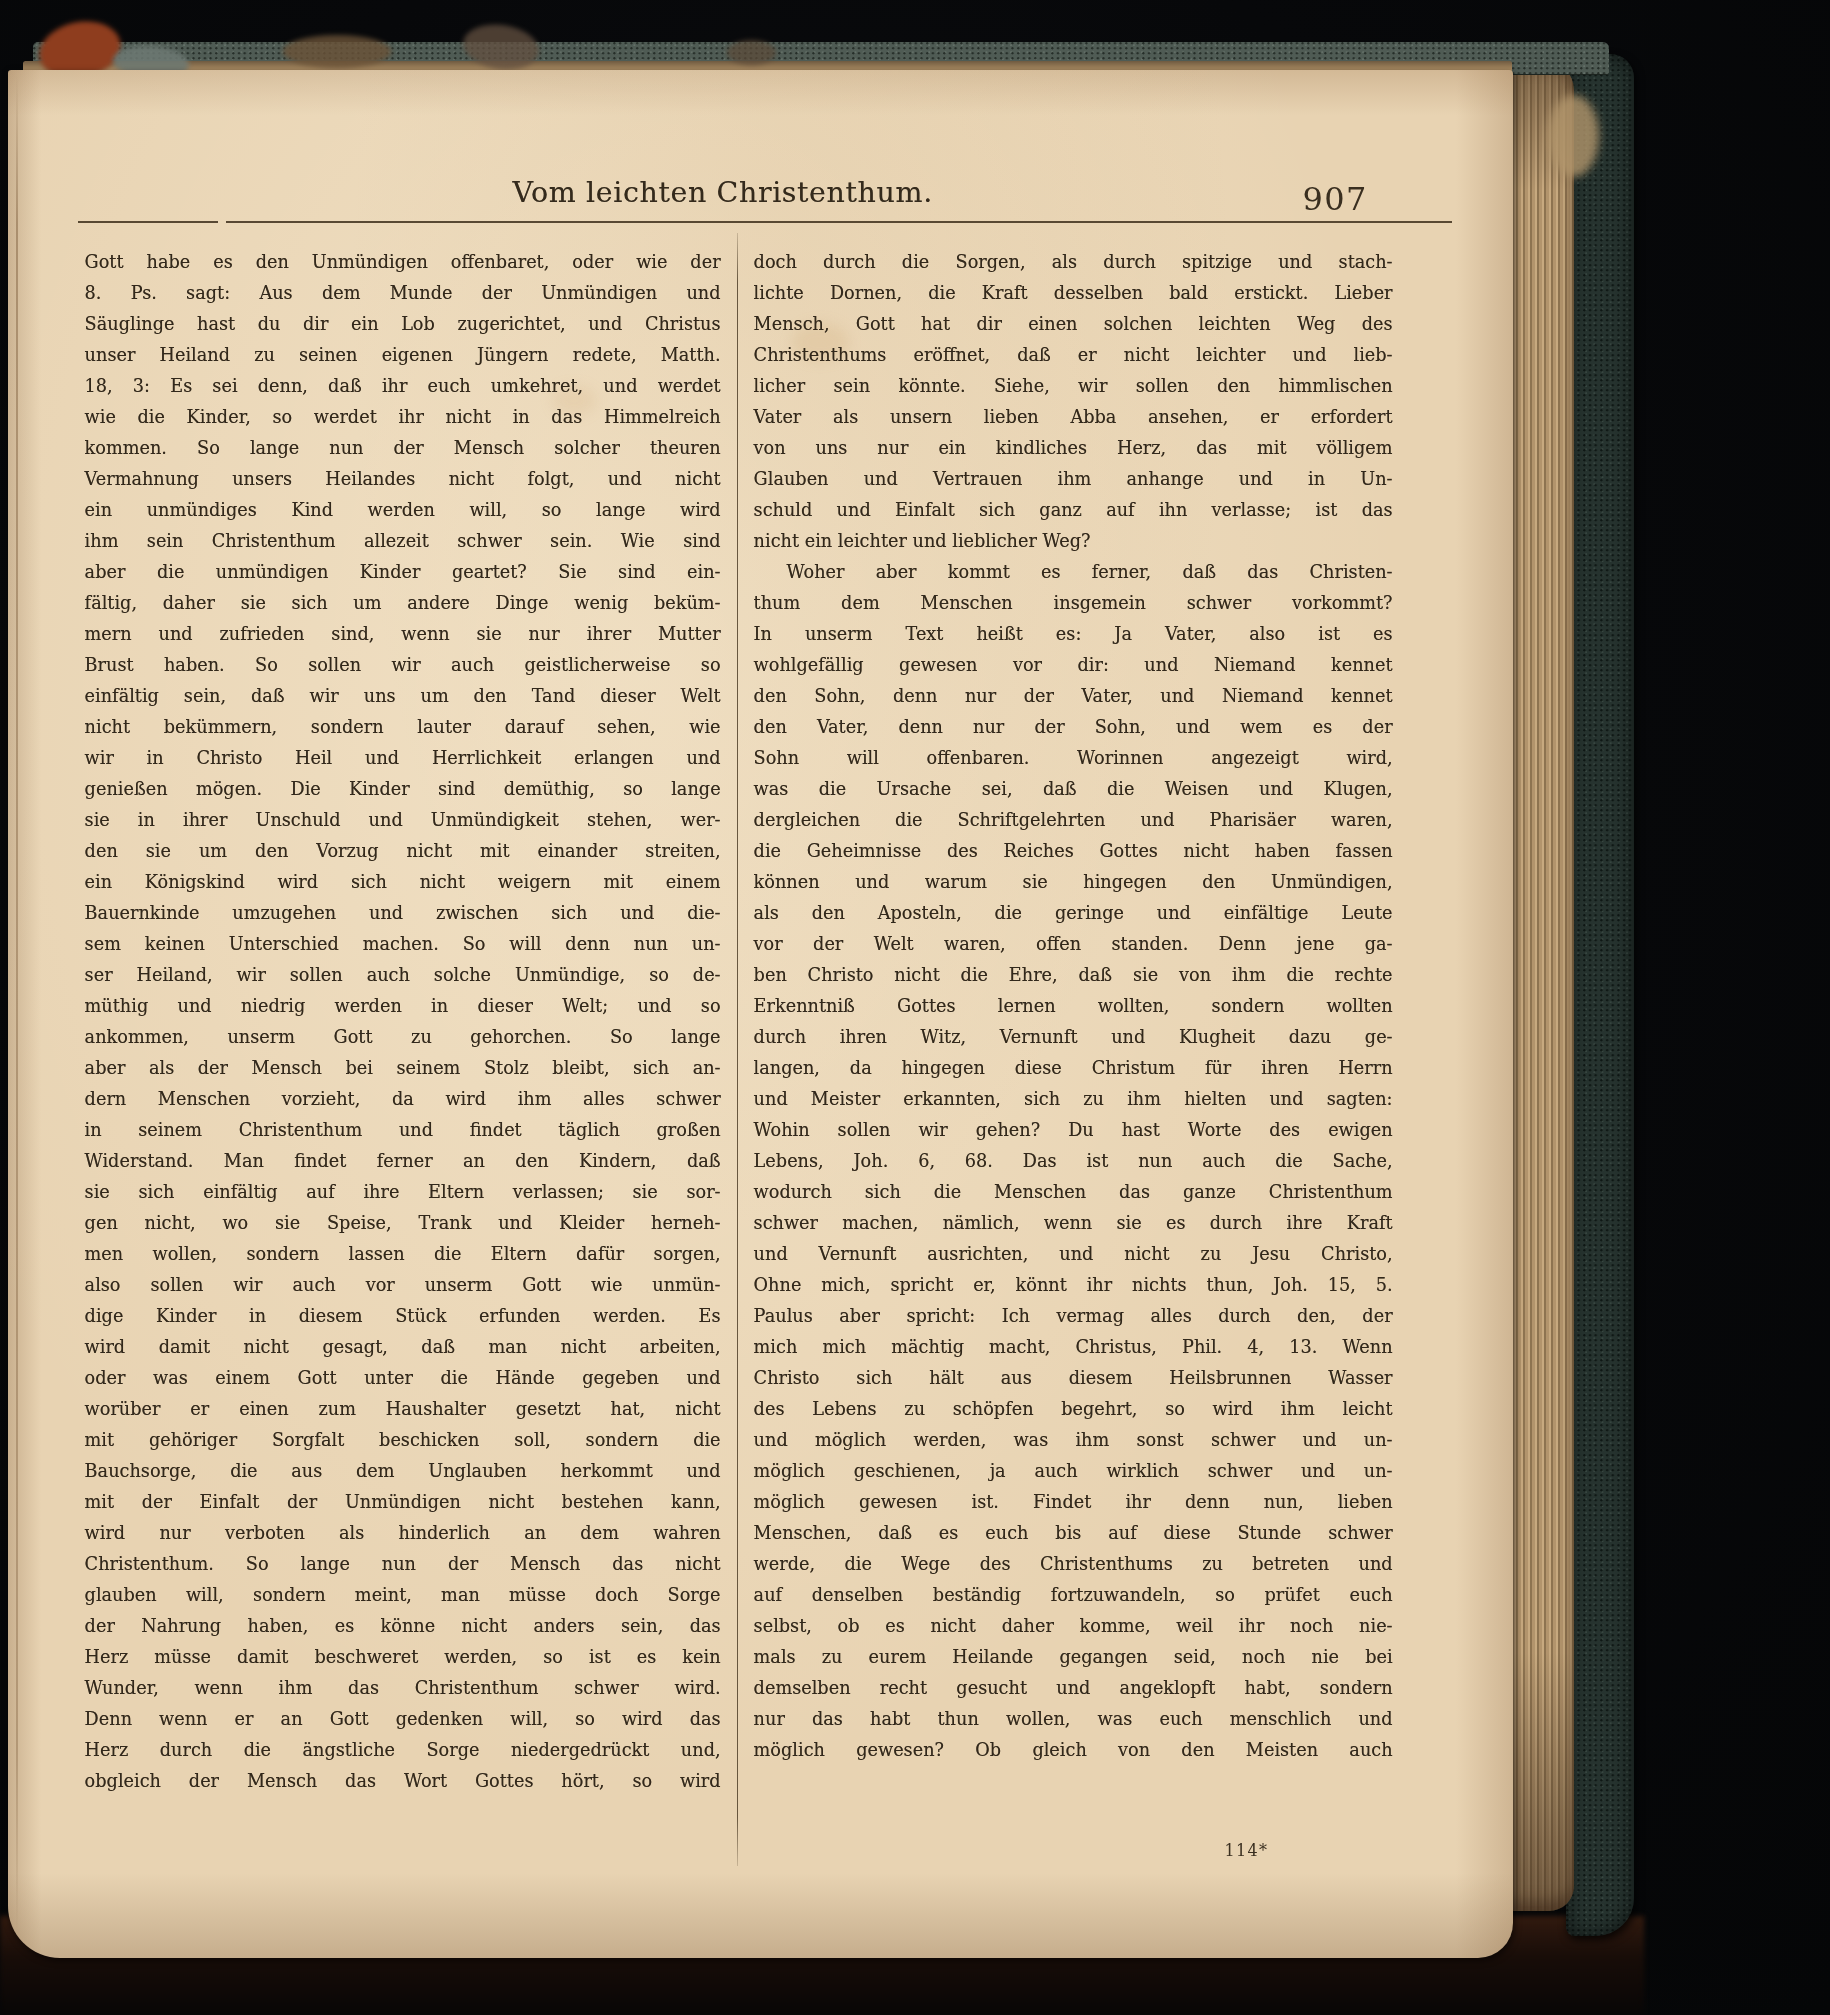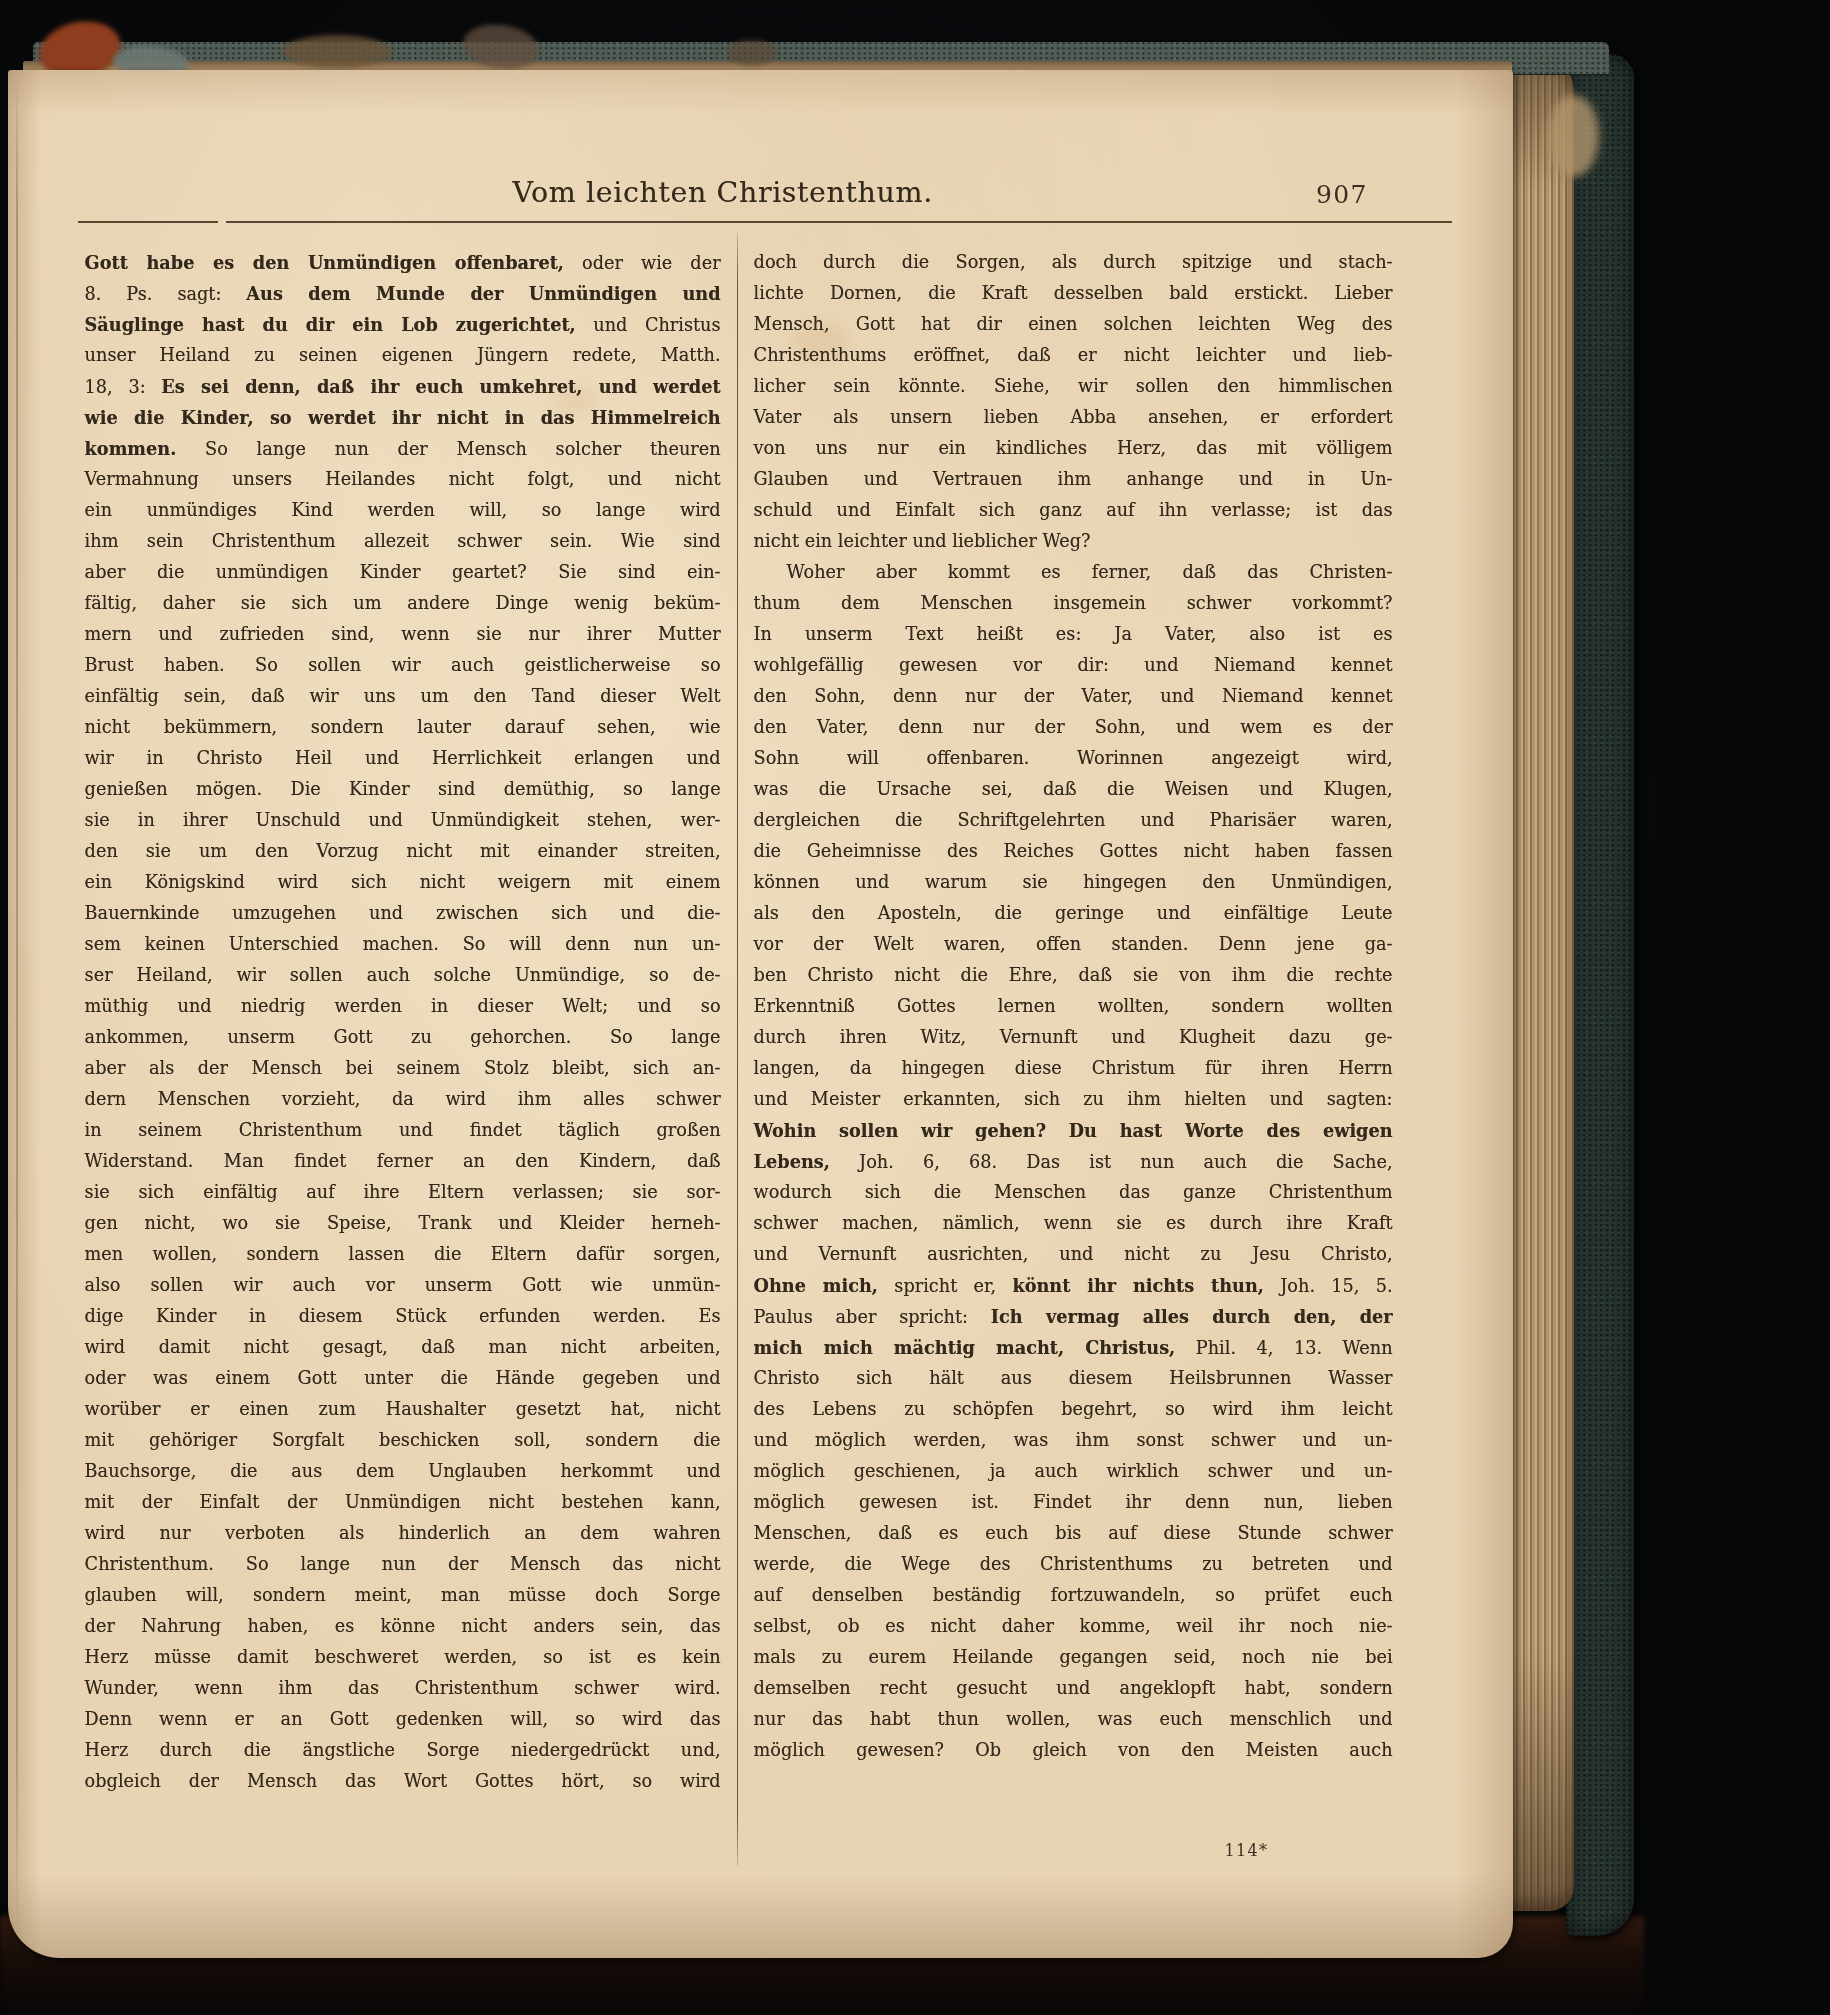--- a/index.html
+++ b/index.html
@@ -83,21 +83,21 @@
   #stain-2{left:544px;top:316px;width:44px;height:29px;background:rgba(190,140,80,.12);}
 
   
   #page > .inner{position:absolute;left:0;top:0;width:100%;height:100%;color:#32281b;}
   #running-head{position:absolute;left:70px;top:106px;width:1290px;height:38px;}
   #running-title{
     display:block;text-align:center;font-size:28.5px;letter-spacing:0.6px;
     color:#342a1c;text-shadow:0 0 0.6px rgba(52,42,28,.45);
   }
   #page-number{
-    position:absolute;right:0;top:3.8px;font-size:25px;color:#3a2f20;
+    position:absolute;right:0;top:3.8px;font-size:32px;color:#3a2f20;
     font-family:"DejaVu Serif","Liberation Serif",serif;letter-spacing:1.3px;
   }
   .head-rule{position:absolute;top:151px;height:1.9px;background:rgba(62,47,27,.85);}
   #head-rule-a{left:70px;width:140px;}
   #head-rule-b{left:218px;width:1226px;}
 
   #column-left, #column-right{position:absolute;top:177px;}
   #column-left{left:77px;width:636px;}
   #column-right{left:746px;width:639px;}
   #column-divider{
@@ -105,21 +105,21 @@
     background:linear-gradient(180deg, rgba(70,54,32,.2), rgba(70,54,32,.8) 3%, rgba(70,54,32,.8) 97%, rgba(70,54,32,.2));
   }
   .ln{
     height:31px;line-height:31px;font-size:17.7px;
     text-align:justify;text-align-last:justify;
     white-space:normal;overflow:visible;
     color:#32281b;text-shadow:0 0 0.6px rgba(50,40,26,.5);
   }
   .ln.end{text-align-last:left;}
   .ln.ind{padding-left:33px;}
-  .ln .b{font-weight:bold;}
+  .ln .b{font-weight:normal;}
   #signature-mark{
     position:absolute;left:1217px;top:1771px;font-size:16px;color:#3a2f20;letter-spacing:1.3px;
   }
 </style>
 </head>
 <body>
 
 <div class="abs" id="book-bottom-shadow"></div>
 <div class="abs pebble" id="cover-right"></div>
 <div class="abs" id="fore-edge"></div>

